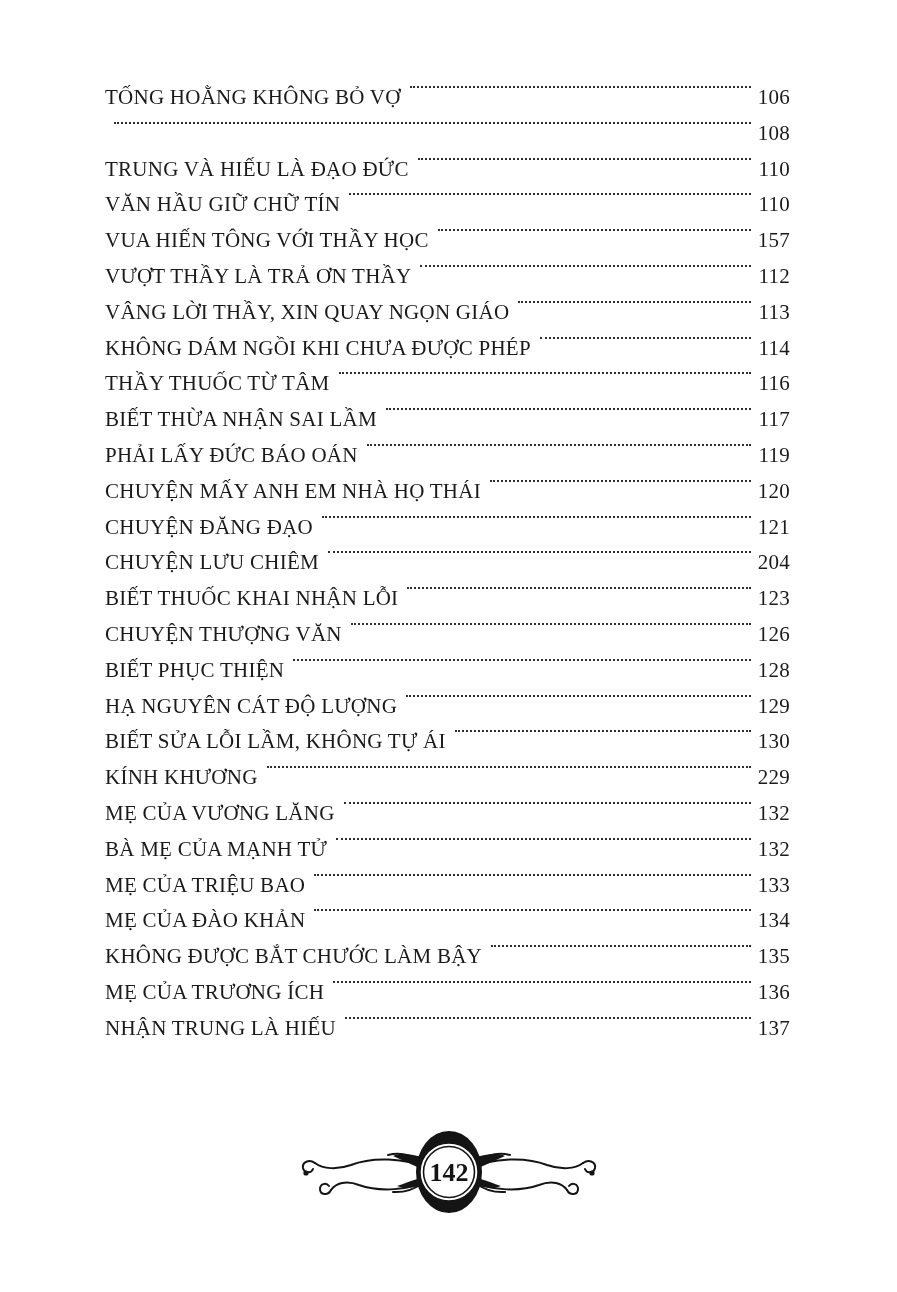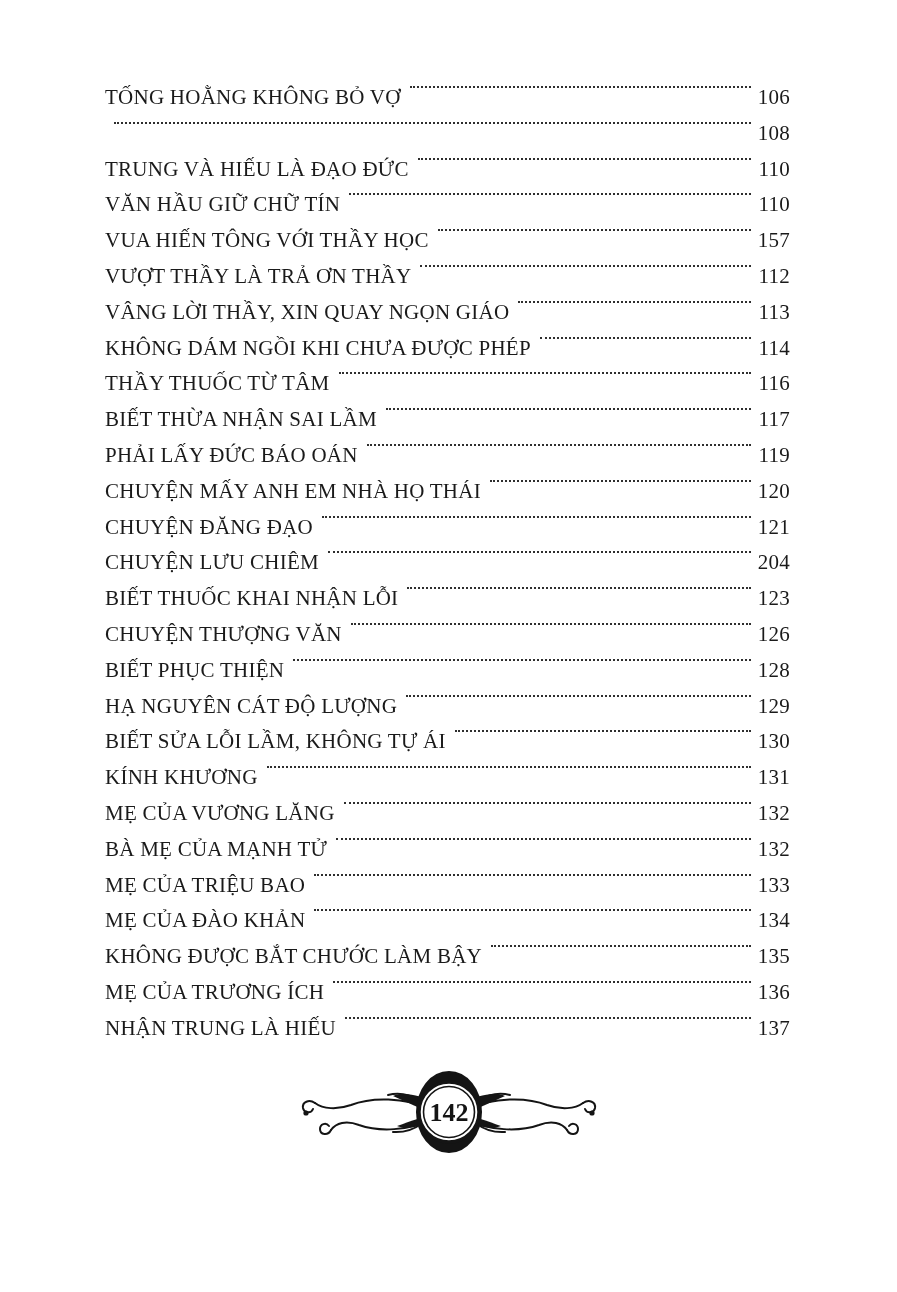--- a/index.html
+++ b/index.html
@@ -35,21 +35,21 @@
     min-width: 12px;
   }
   .pagenum {
     flex: 0 0 auto;
     min-width: 34px;
     text-align: right;
     white-space: nowrap;
   }
   .ornament {
     position: absolute;
-    top: 1068px; left: 0; width: 897px;
+    top: 1128px; left: 0; width: 897px;
     display: flex; justify-content: center;
   }
 </style>
 </head>
 <body>
 
 <div class="page">
 
   <main class="toc">
 
@@ -143,21 +143,21 @@
       <span class="pagenum">129</span>
     </div>
       <div class="row">
       <span class="title">BIẾT SỬA LỖI LẦM, KHÔNG TỰ ÁI</span>
       <span class="leader"></span>
       <span class="pagenum">130</span>
     </div>
       <div class="row">
       <span class="title">KÍNH KHƯƠNG</span>
       <span class="leader"></span>
-      <span class="pagenum">131</span>
+      <span class="pagenum">229</span>
     </div>
       <div class="row">
       <span class="title">MẸ CỦA VƯƠNG LĂNG</span>
       <span class="leader"></span>
       <span class="pagenum">132</span>
     </div>
       <div class="row">
       <span class="title">BÀ MẸ CỦA MẠNH TỬ</span>
       <span class="leader"></span>
       <span class="pagenum">132</span>

